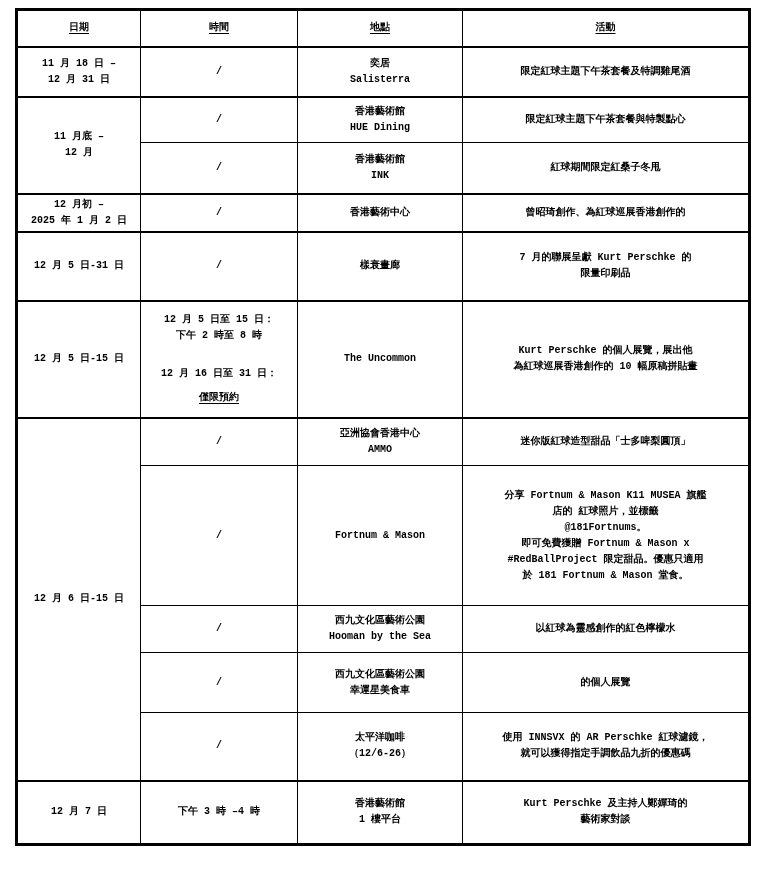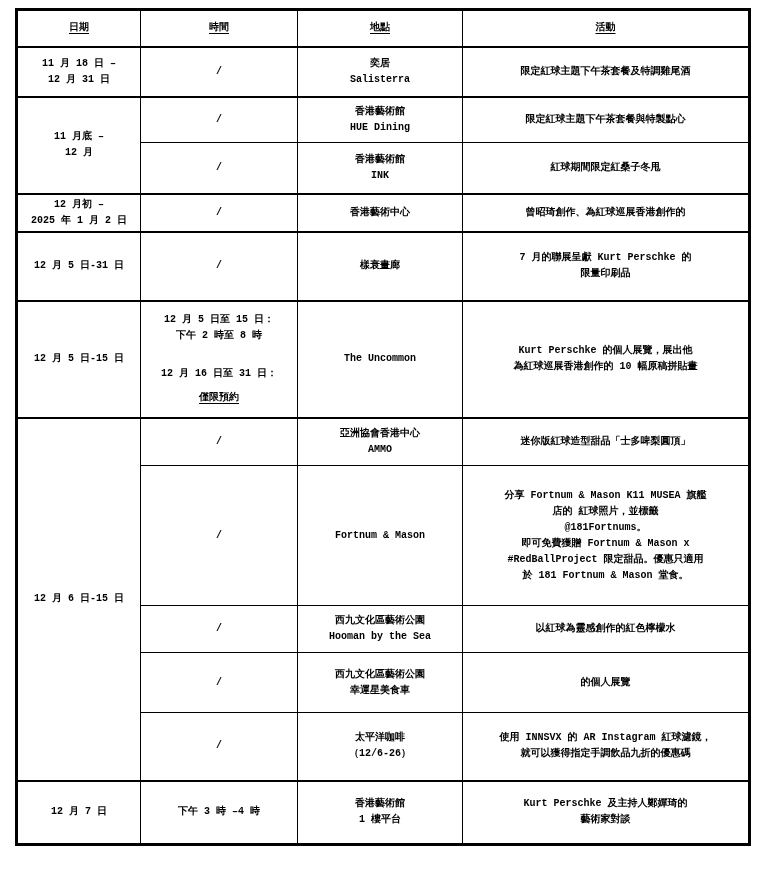--- a/index.html
+++ b/index.html
@@ -149,21 +149,21 @@
       <tr style="height:60px">
         <td class="pre">/</td>
         <td class="pre">西九文化區藝術公園
 幸運星美食車</td>
         <td class="pre">的個人展覽</td>
       </tr>
       <tr style="height:68px">
         <td class="pre">/</td>
         <td class="pre">太平洋咖啡
 （12/6-26）</td>
-        <td class="pre">使用 INNSVX 的 AR Instagram 紅球濾鏡，
+        <td class="pre">使用 INNSVX 的 AR Perschke 紅球濾鏡，
 就可以獲得指定手調飲品九折的優惠碼</td>
       </tr>
       <tr class="gs" style="height:64px">
         <td class="pre">12 月 7 日</td>
         <td class="pre">下午 3 時 –4 時</td>
         <td class="pre">香港藝術館
 1 樓平台</td>
         <td class="pre">Kurt Perschke 及主持人鄭嬋琦的
 藝術家對談</td>
       </tr>

